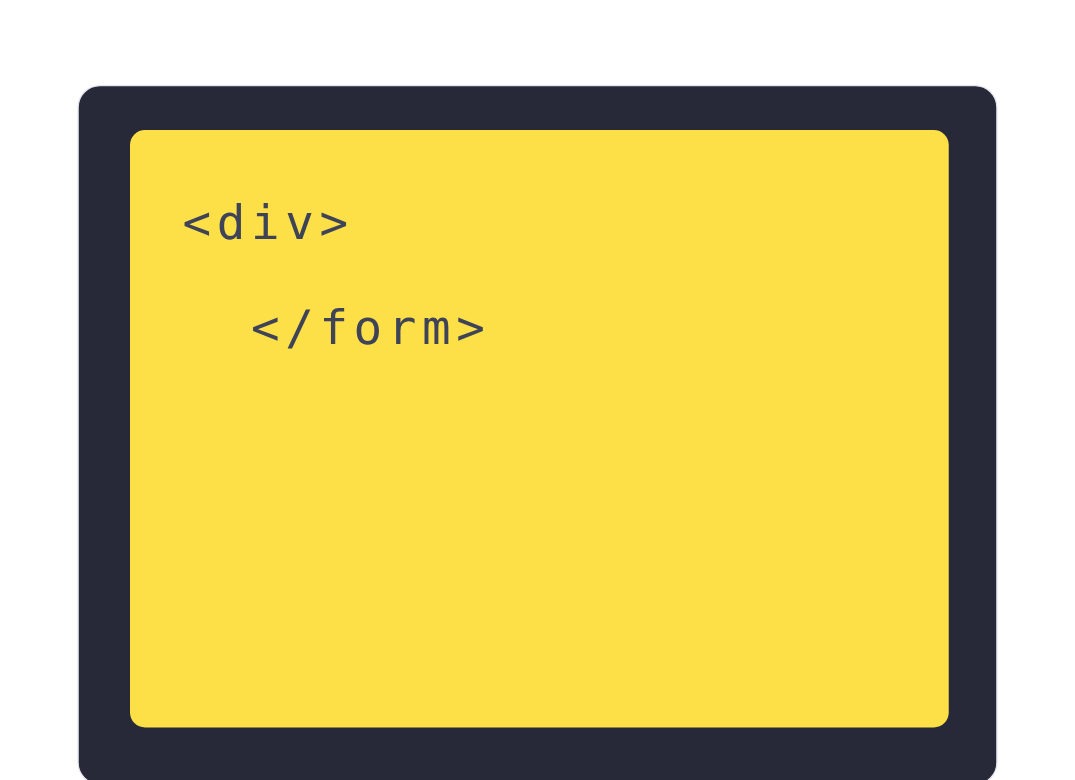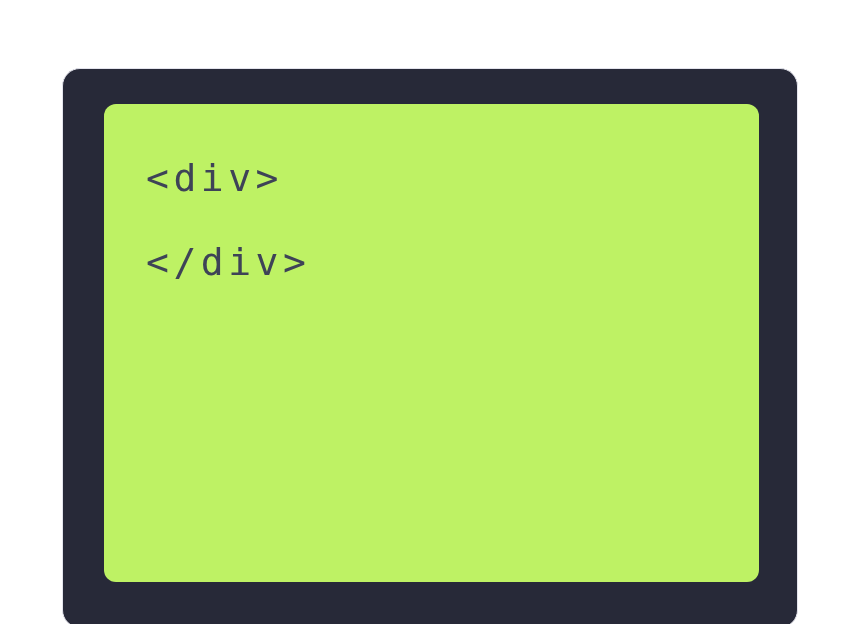--- a/index.html
+++ b/index.html
@@ -31,21 +31,21 @@
     border: 1px solid #e3e3ec;
   }
 
   
   .code-panel {
     position: absolute;
     left: 41px;
     top: 35px;
     width: 655px;
     height: 478px;
-    background: #bef264;
+    background: #fde047;
     border-radius: 12px;
     overflow: hidden;
   }
 
   .code-block {
     padding: 32px 0 0 42px;
   }
 
   .code-line {
     white-space: pre;          
@@ -58,17 +58,17 @@
   }
 </style>
 </head>
 <body>
 
 <div class="stage">
   <div class="code-card">
     <div class="code-panel">
       <div class="code-block">
         <div class="code-line">&lt;div&gt;</div>
-        <div class="code-line">&lt;/div&gt;</div>
+        <div class="code-line">  &lt;/form&gt;</div>
       </div>
     </div>
   </div>
 </div>
 
 </body></html>

